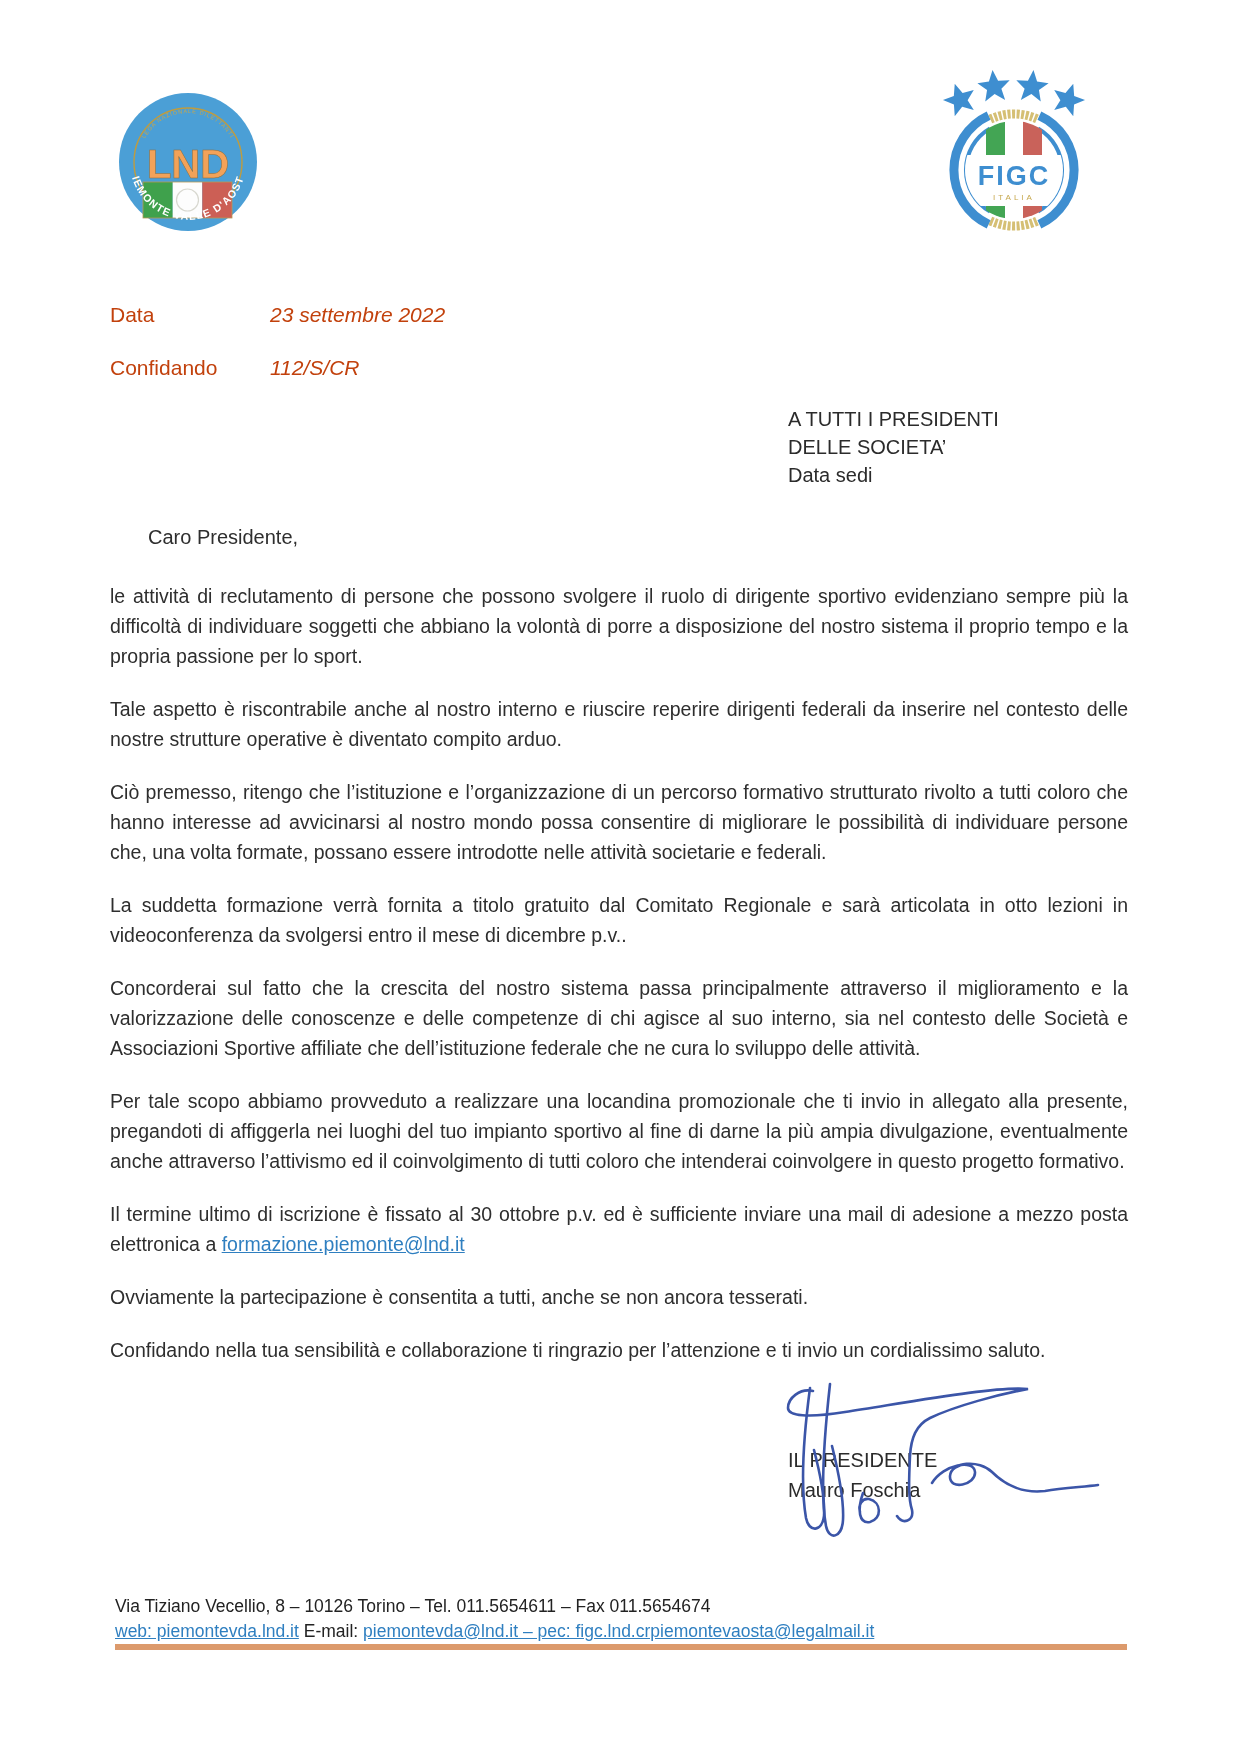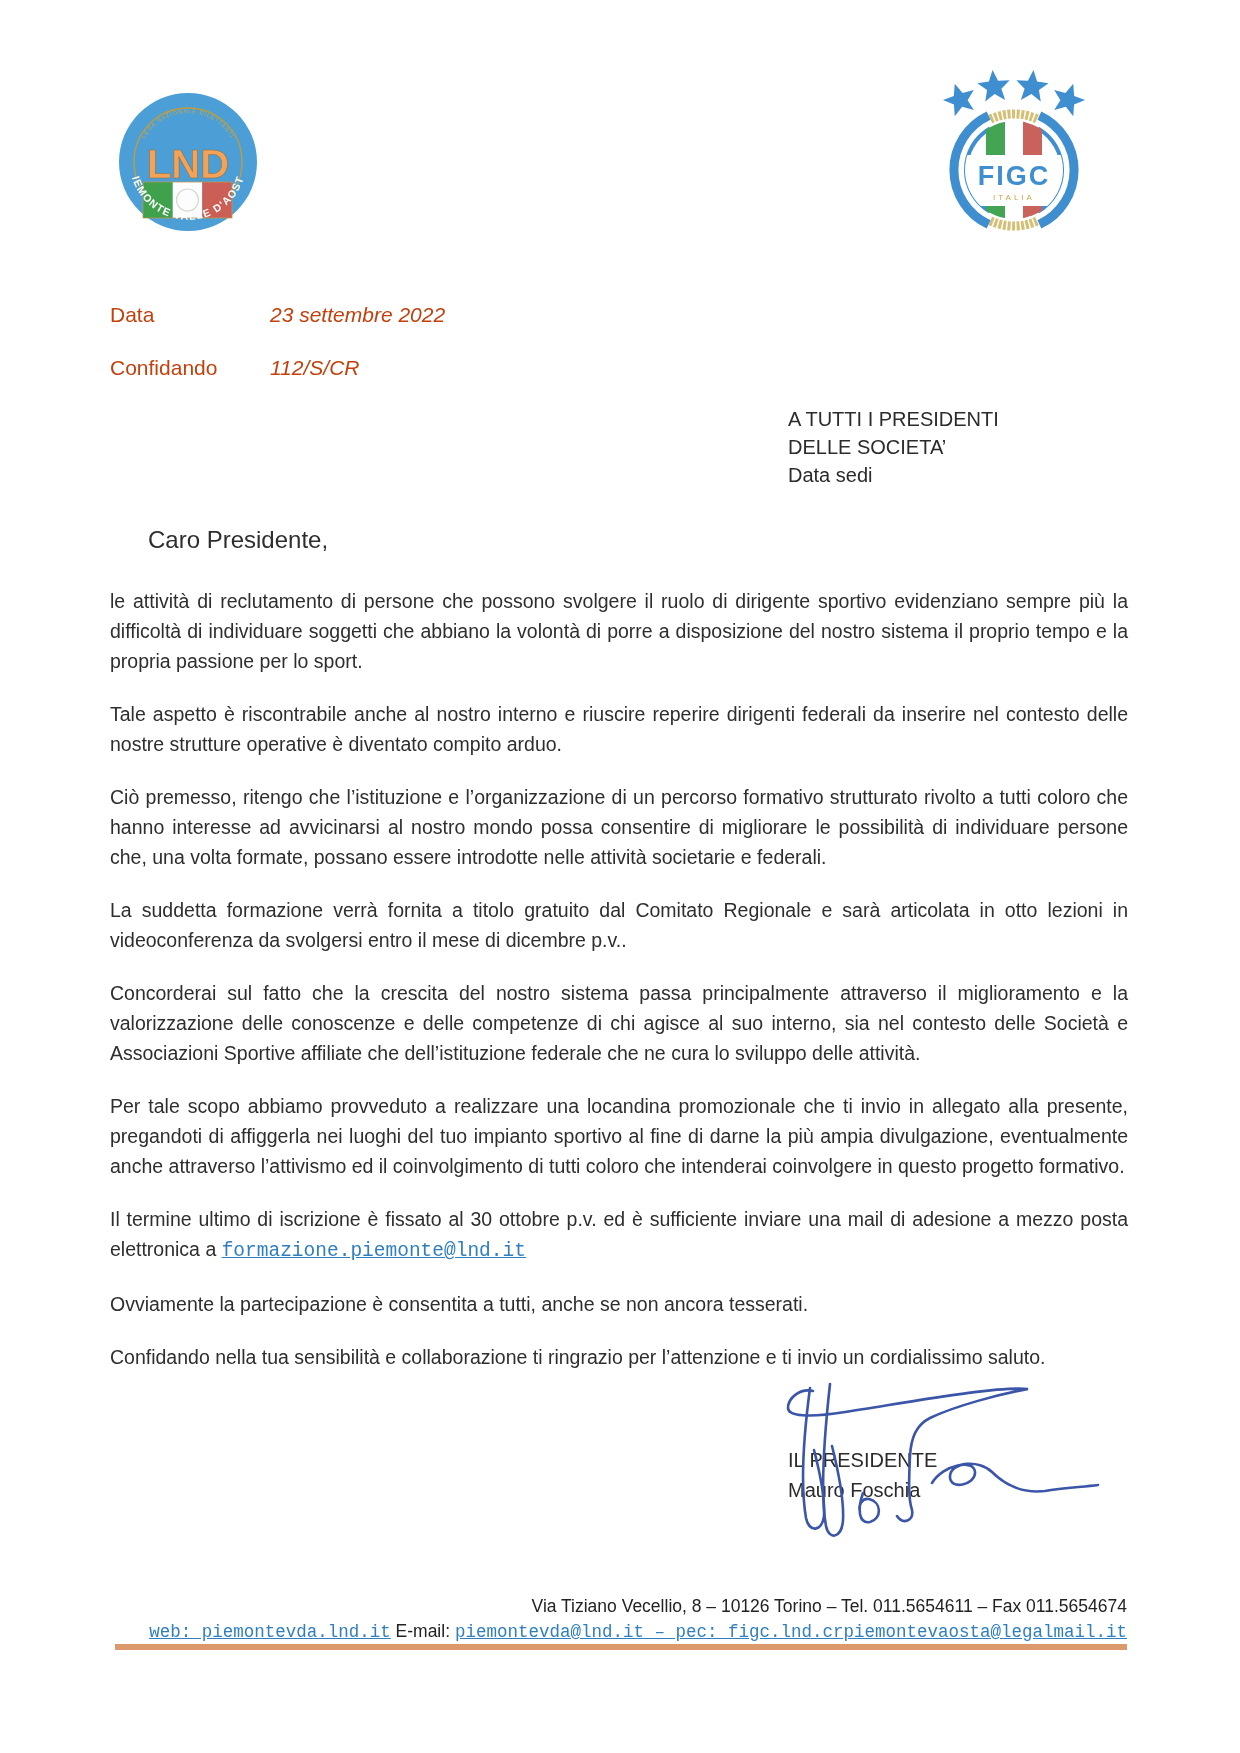--- a/index.html
+++ b/index.html
@@ -13,29 +13,29 @@
   .figc-logo { position:absolute; left:942px; top:60px;  width:145px; height:180px; }
   
   .meta-row { position:absolute; left:110px; font-size:21px; color:#c2410c; }
   .meta-row .meta-value { position:absolute; left:160px; white-space:nowrap;font-style:italic; }
   .meta-row.date { top:303px; }
   .meta-row.protocol { top:356px; }
   
   .recipient { position:absolute; left:788px; top:405px; font-size:20px; line-height:28px; color:#2b2b2b; }
   
   .letter-body { position:absolute; left:110px; top:526px; width:1018px; }
-  .salutation { font-size:24px; margin:0 0 32px 38px; }
+  .salutation { font-size:20px; margin:0 0 32px 38px; }
   .letter-body p.para { font-size:19.5px; line-height:30px; text-align:justify; margin:0 0 23px 0; }
   .letter-body p.para:last-child { margin-bottom:8px; }
-  a.link { color:#2f7fc0; text-decoration:underline; cursor:pointer;font-family:Liberation Mono, monospace; }
+  a.link { color:#2f7fc0; text-decoration:underline; cursor:pointer; }
   
   .sig-block { position:absolute; left:788px; top:1445px; font-size:20px; line-height:30px; color:#2b2b2b; }
   .sig-ink { position:absolute; left:760px; top:1358px; width:340px; height:225px; pointer-events:none; }
   
-  .footer { position:absolute; left:115px; top:1594px; width:1012px; text-align:right; font-size:17.5px; line-height:25px; color:#222; }
+  .footer { position:absolute; left:115px; top:1594px; width:1012px; text-align:left; font-size:17.5px; line-height:25px; color:#222; }
   .footer .line2 { margin-top:0px; }
   .footer-rule { position:absolute; left:115px; top:1644px; width:1012px; height:6px; background:#dc9a6c; }
 </style>
 </head>
 <body>
 
 <div class="page">
 
   <svg class="lnd-logo" viewBox="0 0 140 145">
     <circle cx="70" cy="72" r="69" fill="#4b9fd6"></circle>

